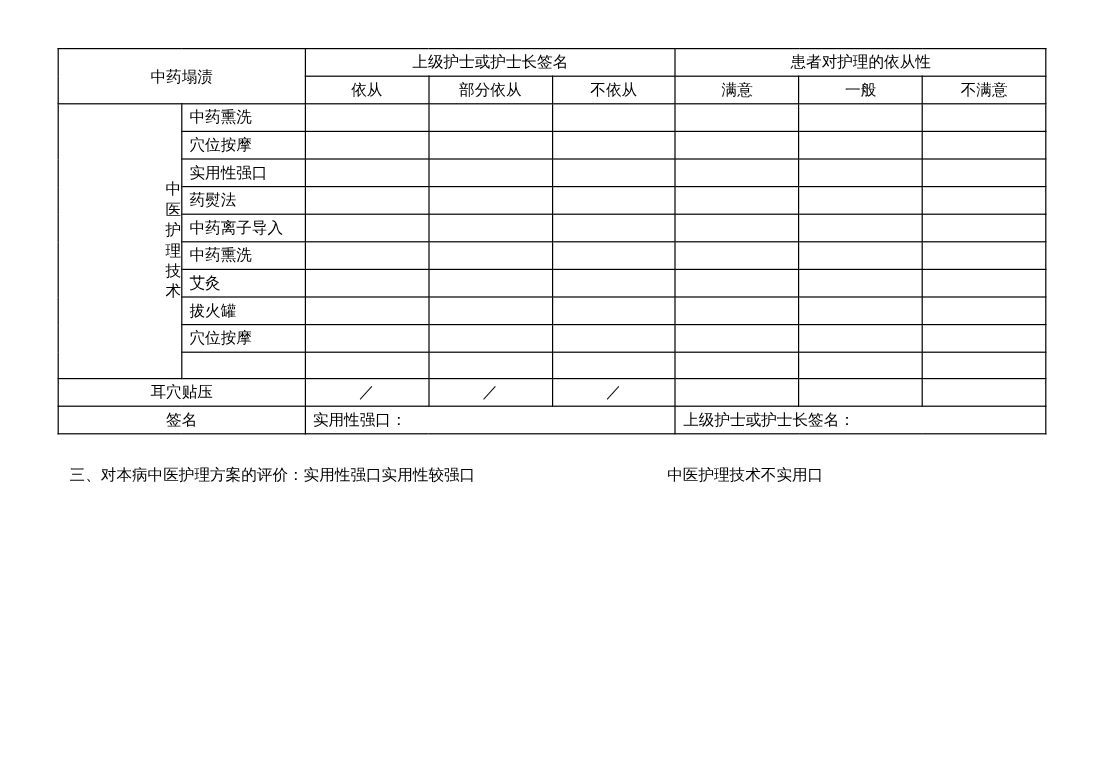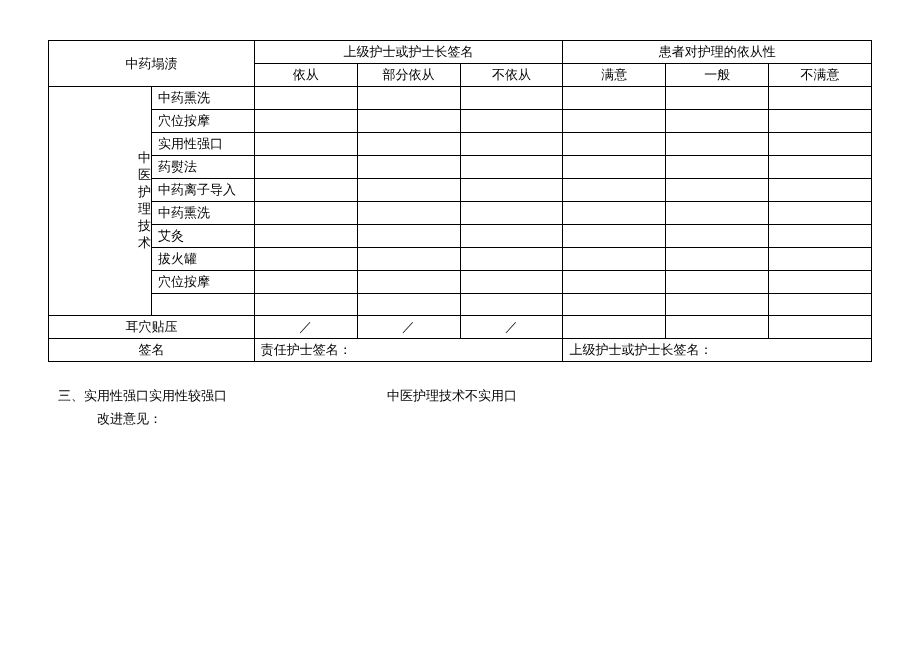--- a/index.html
+++ b/index.html
@@ -163,29 +163,29 @@
     <td class="center">／</td>
     <td class="center">／</td>
     <td class="center">／</td>
     <td class="center"></td>
     <td class="center"></td>
     <td class="center"></td>
   </tr>
 
   <tr>
     <td colspan="2" class="center">签名</td>
-    <td colspan="3">责任护士签名：</td>
+    <td colspan="3">实用性强口：</td>
     <td colspan="3">上级护士或护士长签名：</td>
   </tr>
 </tbody>
   </table>
 
 <div class="notes">
   <div class="notes-line">
     <span class="notes-label">三、</span>
+    <span>对本病中医护理方案的评价：</span>
     <span>实用性强口</span>
     <span>实用性较强口</span>
     <span class="notes-gap"></span>
     <span>中医护理技术</span>
     <span>不实用口</span>
   </div>
-  <div class="indent">改进意见：</div>
 </div>
 
 </body></html>

